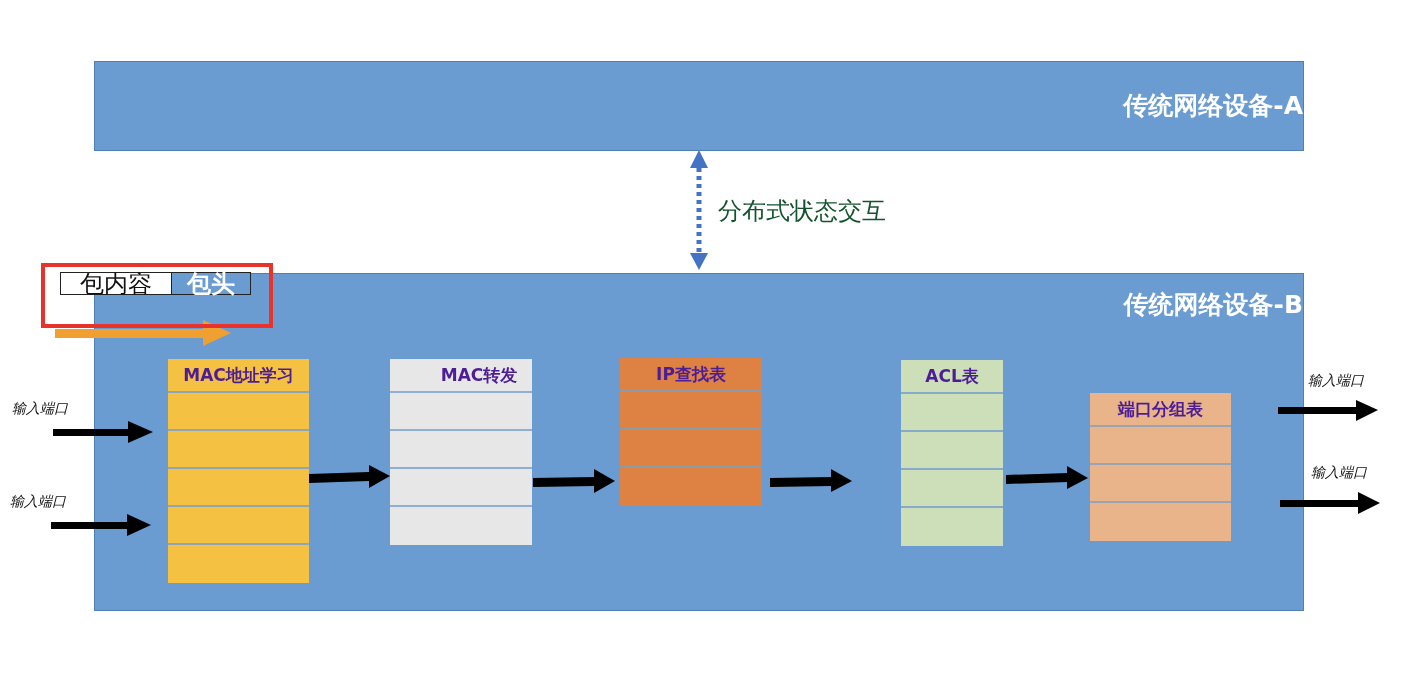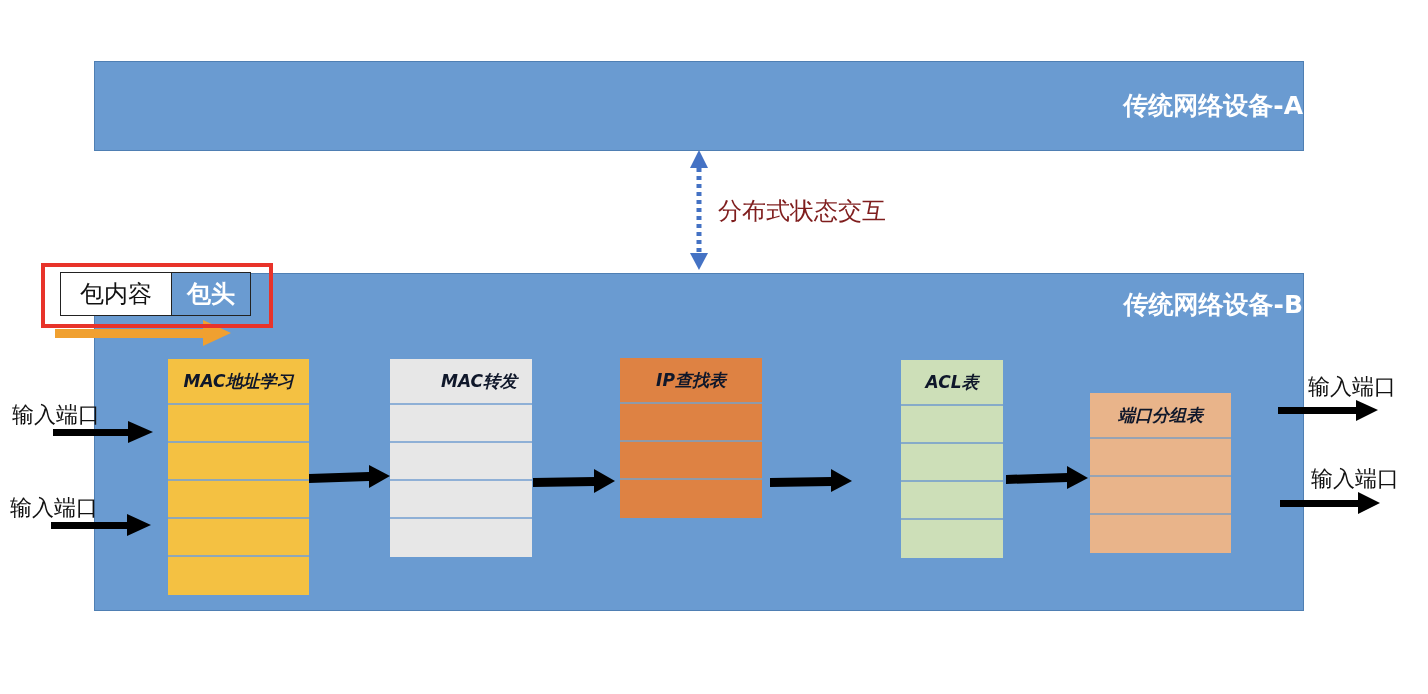--- a/index.html
+++ b/index.html
@@ -14,54 +14,54 @@
     }
     .device-title {
       position: absolute; left: 0; right: 0; text-align: right;
       color: #ffffff; font-size: 25px; font-weight: bold;
     }
     #device-a { left: 94px; top: 61px; width: 1210px; height: 90px; }
     #device-a .device-title { top: 27px; }
     #device-b { left: 94px; top: 273px; width: 1210px; height: 338px; }
     #device-b .device-title { top: 14px; }
 
-    .sync-label { left: 718px; top: 195px; font-size: 24px; color: #7f1d1d; }
+    .sync-label { left: 718px; top: 195px; font-size: 24px; color: #14532d; }
 
     .table {
       position: absolute; display: flex; flex-direction: column; box-sizing: border-box;
     }
     .table .row {
       box-sizing: border-box; border-bottom: 2px solid;
     }
     .table .row:last-child { border-bottom: none; }
     .table .row.header {
-      height: 46px; display: flex; align-items: center; justify-content: center;
-      font-size: 17px; font-weight: bold; color: #0f172a; font-style: italic;
+      height: 34px; display: flex; align-items: center; justify-content: center;
+      font-size: 17px; font-weight: bold; color: #4c1d95;
     }
     .table .row.body { height: 38px; }
 
     #tbl-mac-learn { left: 168px; top: 359px; width: 141px; }
     #tbl-mac-learn .row { background: #f4c142; border-color: #8ea7b8; }
     #tbl-mac-fwd { left: 390px; top: 359px; width: 142px; }
     #tbl-mac-fwd .row { background: #e7e7e7; border-color: #8fb0d6; padding-left: 36px; }
     #tbl-ip { left: 620px; top: 358px; width: 142px; }
     #tbl-ip .row { background: #de8243; border-color: #8e9aa9; }
     #tbl-acl { left: 861px; top: 360px; width: 142px; padding-left: 40px; }
     #tbl-acl .row { background: #cddfb8; border-color: #86abc8; }
     #tbl-port { left: 1090px; top: 358px; width: 141px; margin-top: 35px; }
     #tbl-port .row { background: #e9b48a; border-color: #98a3b3; }
 
-    .port-label { font-size: 22px; color: #111; }
+    .port-label { font-size: 14px; color: #111; font-style: italic; }
 
     .packet-frame {
       left: 41px; top: 263px; width: 232px; height: 65px; box-sizing: border-box;
       border: 4px solid #e8332a;
     }
     .packet {
-      left: 60px; top: 272px; width: 191px; height: 44px; box-sizing: border-box;
+      left: 60px; top: 272px; width: 191px; height: 23px; box-sizing: border-box;
       border: 1px solid #222; display: flex;
     }
     .packet .payload {
       width: 110px; background: #fff; border-right: 1px solid #222;
       display: flex; align-items: center; justify-content: center;
       font-family: "DejaVu Serif", "Liberation Serif", serif; font-size: 24px; color: #111;
     }
     .packet .hdr {
       flex: 1; background: #6a9bd1;
       display: flex; align-items: center; justify-content: center;

